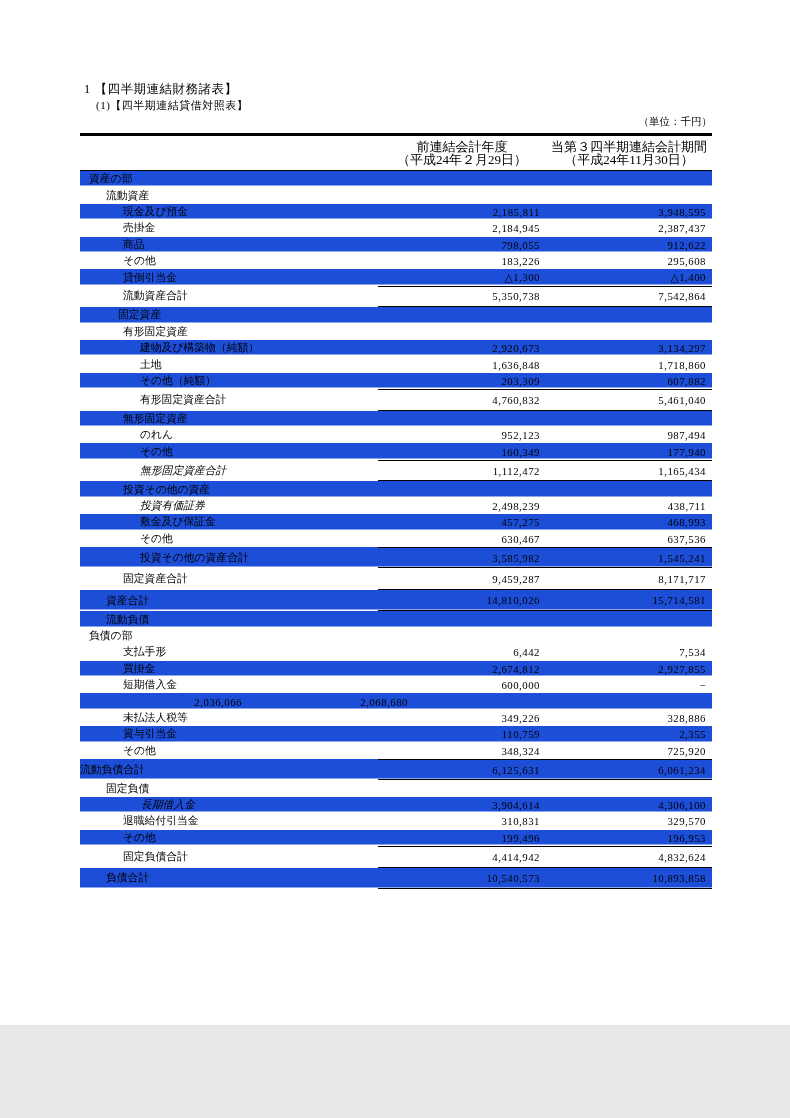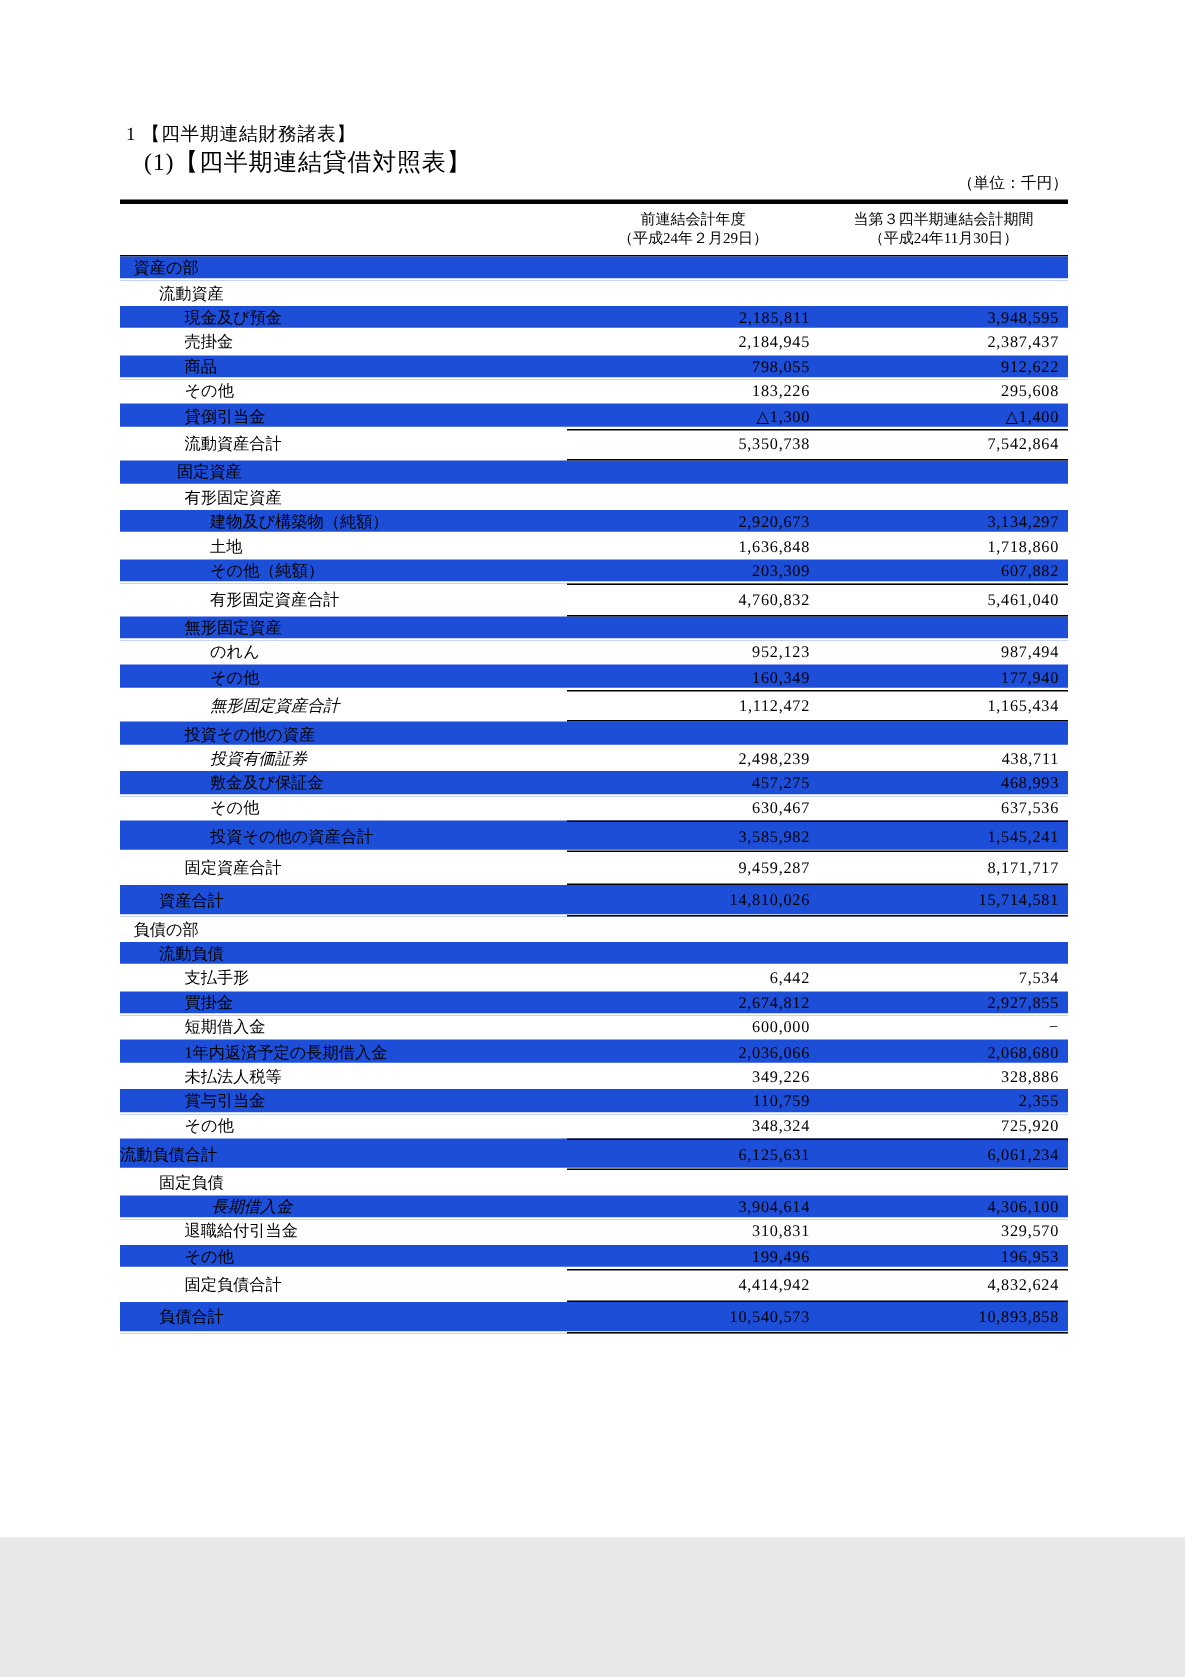--- a/index.html
+++ b/index.html
@@ -3,32 +3,32 @@
 <meta charset="utf-8">
 <style>
   * { margin:0; padding:0; box-sizing:border-box; }
   html,body { background:#e8e8e8; }
   .page {
     position:relative; width:790px; height:1025px; background:#ffffff;
     font-family:"Liberation Serif","DejaVu Serif",serif; color:#000;
     margin:0 auto; overflow:hidden;
   }
   .title1 { position:absolute; left:84px; top:81px; font-size:12.5px; letter-spacing:0.5px; }
-  .title2 { position:absolute; left:96px; top:98px; font-size:16px; letter-spacing:0.5px; }
+  .title2 { position:absolute; left:96px; top:98px; font-size:11px; letter-spacing:0.5px; }
   .unit   { position:absolute; right:78px; top:115px; font-size:10.5px; }
 
   .table { position:absolute; left:80px; top:133px; width:632px; }
   .thead {
     display:flex; border-top:3px solid #000; border-bottom:1px solid #000;
     height:38px;
   }
   .thead .spacer { width:298px; }
   .hcell {
     display:flex; flex-direction:column; justify-content:center;
-    text-align:center; font-size:10px; line-height:13.5px;
+    text-align:center; font-size:13px; line-height:13.5px;
   }
   .hcol1 { width:168px; }
   .hcol2 { width:166px; }
 
   .row { display:flex; height:16.4px; }
   .row.total { height:21.5px; }
   .row.stripe { background:#1d4ed8; box-shadow:inset 0 -1.5px 0 #ffffff; }
   .lbl { width:298px; display:flex; align-items:center; font-size:10.8px; white-space:nowrap; }
   .nums { width:334px; display:flex; }
   .row.total .nums { border-bottom:1px solid #000; }
@@ -232,29 +232,29 @@
             <div class="v v2">8,171,717</div>
           </div>
         </div>
         <div class="row stripe total">
           <div class="lbl" style="padding-left: 26px;">資産合計</div>
           <div class="nums">
             <div class="v v1">14,810,026</div>
             <div class="v v2">15,714,581</div>
           </div>
         </div>
+        <div class="row stripe">
+          <div class="lbl" style="padding-left: 26px;">流動負債</div>
+          <div class="nums">
+            <div class="v v1"></div>
+            <div class="v v2"></div>
+          </div>
+        </div>
         <div class="row">
           <div class="lbl" style="padding-left: 9px;">負債の部</div>
-          <div class="nums">
-            <div class="v v1"></div>
-            <div class="v v2"></div>
-          </div>
-        </div>
-        <div class="row stripe">
-          <div class="lbl" style="padding-left: 26px;">流動負債</div>
           <div class="nums">
             <div class="v v1"></div>
             <div class="v v2"></div>
           </div>
         </div>
         <div class="row">
           <div class="lbl" style="padding-left: 43px;">支払手形</div>
           <div class="nums">
             <div class="v v1">6,442</div>
             <div class="v v2">7,534</div>
@@ -268,21 +268,20 @@
           </div>
         </div>
         <div class="row">
           <div class="lbl" style="padding-left: 43px;">短期借入金</div>
           <div class="nums">
             <div class="v v1">600,000</div>
             <div class="v v2">−</div>
           </div>
         </div>
         <div class="row stripe">
-          <div class="lbl" style="padding-left: 43px;">1年内返済予定の長期借入金</div>
           <div class="nums">
             <div class="v v1">2,036,066</div>
             <div class="v v2">2,068,680</div>
           </div>
         </div>
         <div class="row">
           <div class="lbl" style="padding-left: 43px;">未払法人税等</div>
           <div class="nums">
             <div class="v v1">349,226</div>
             <div class="v v2">328,886</div>

